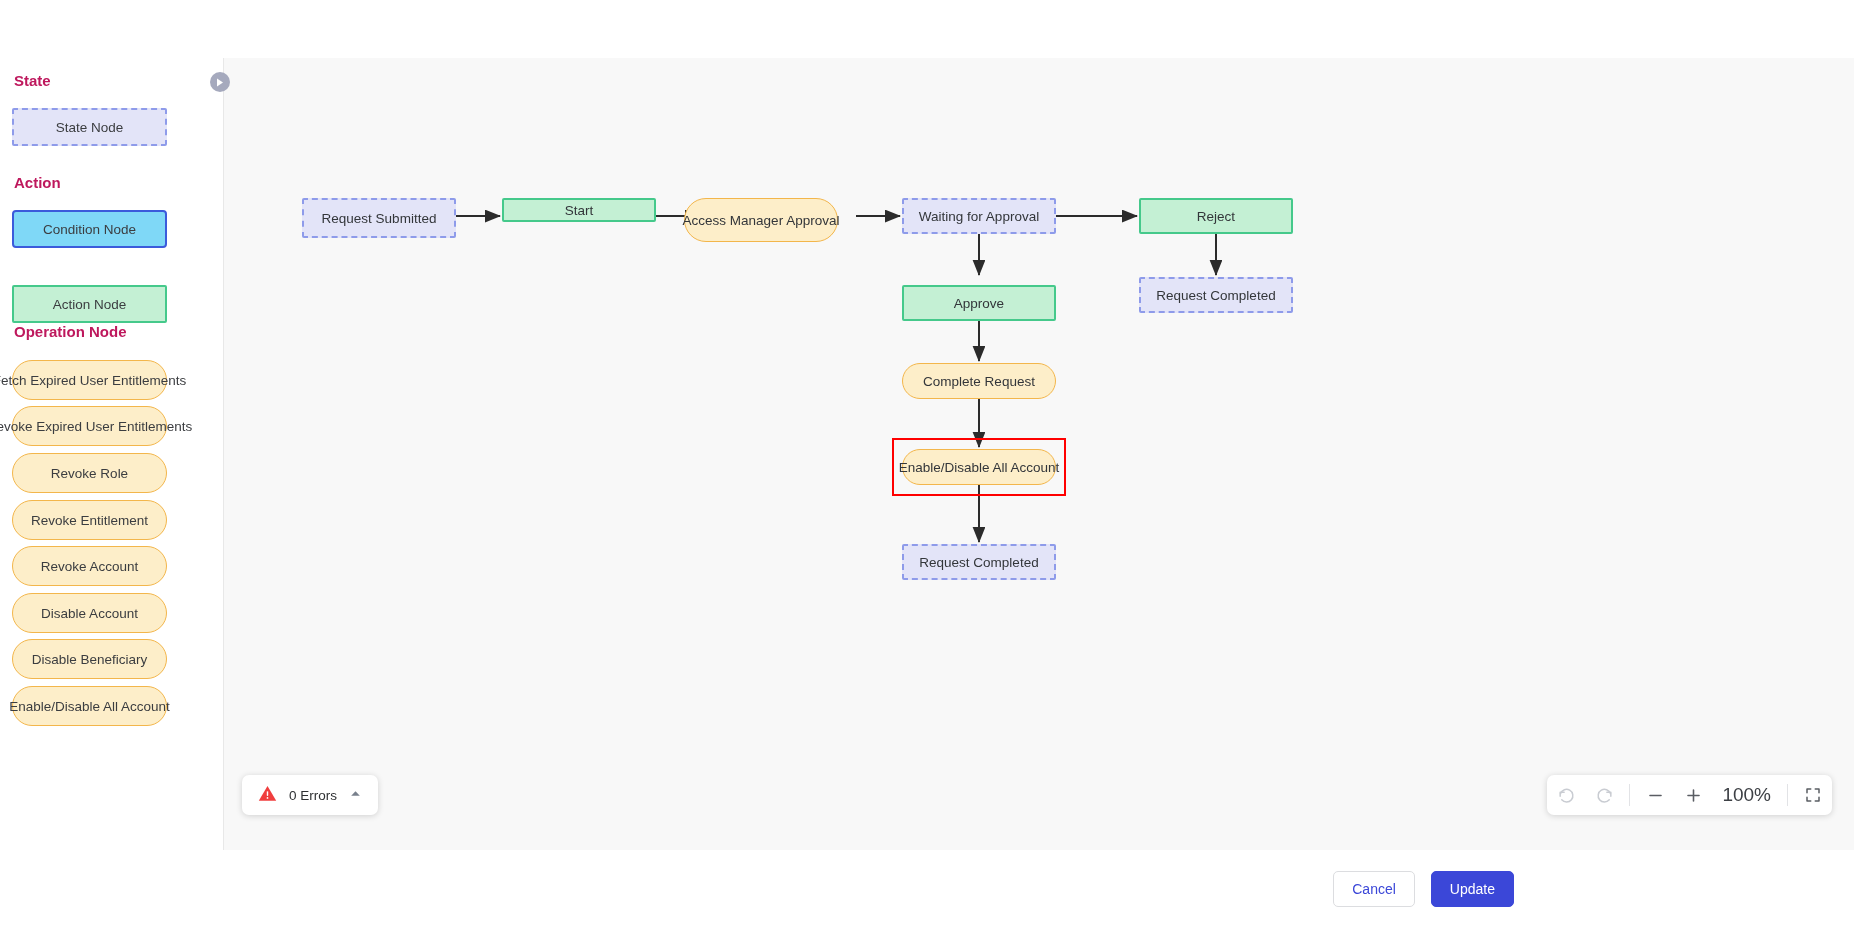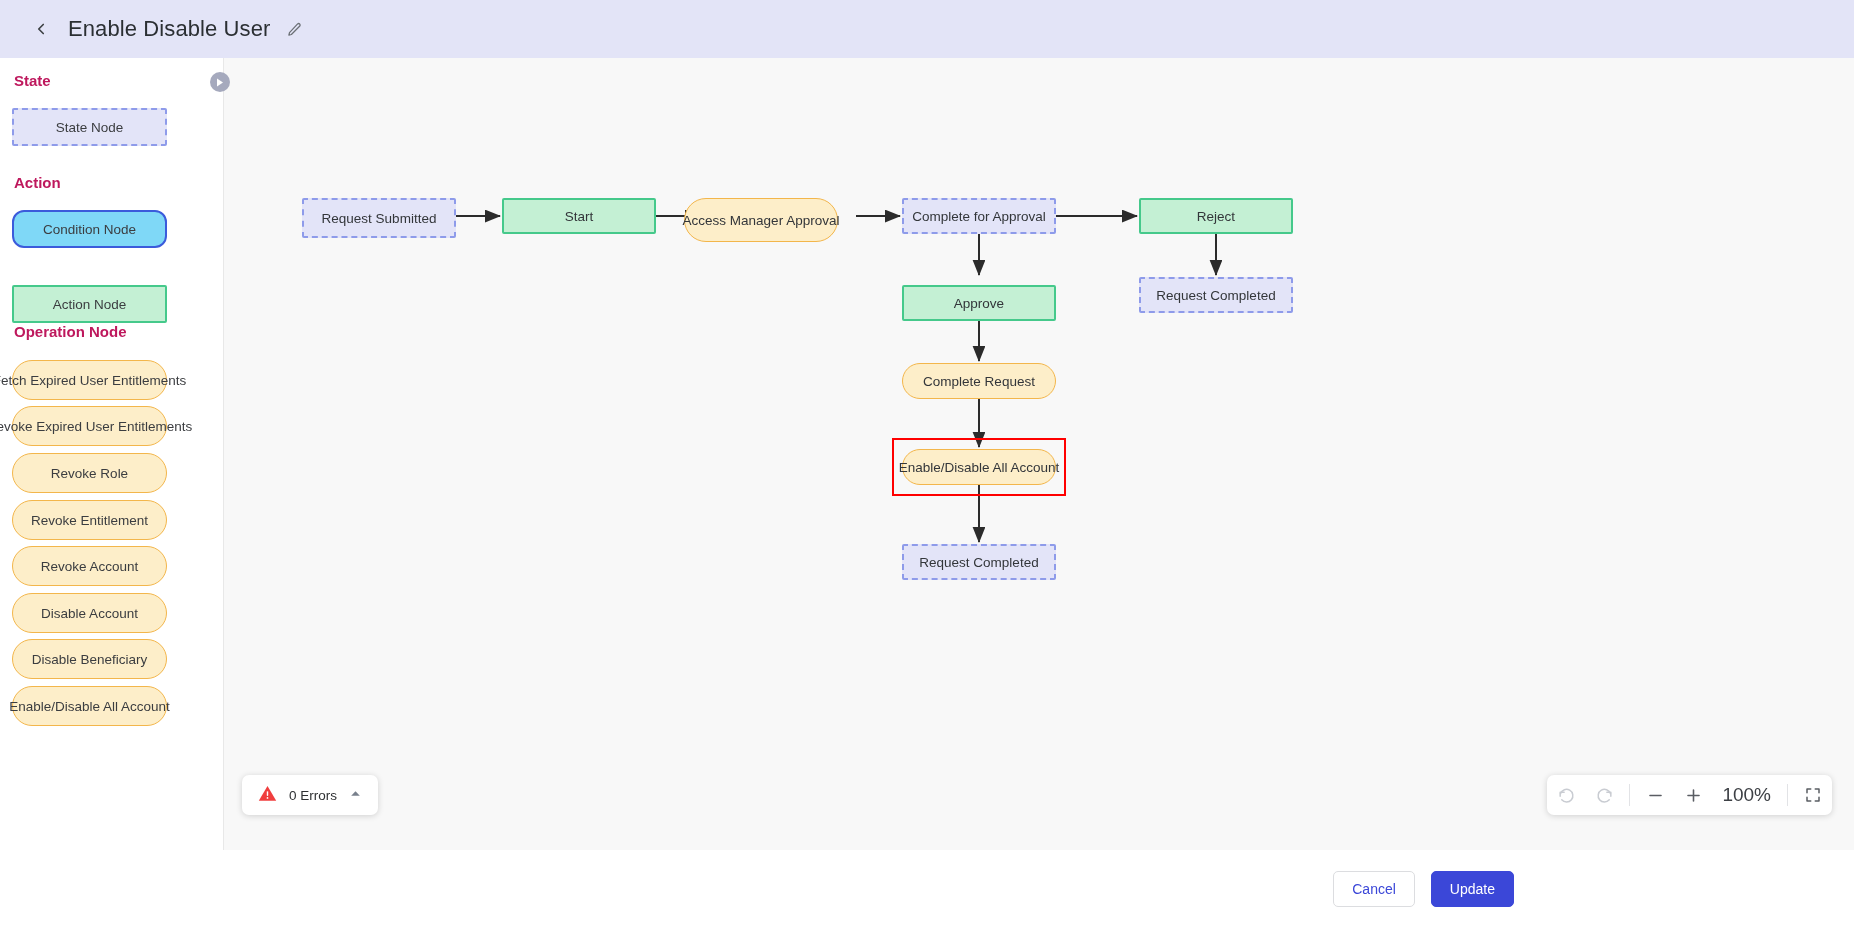--- a/index.html
+++ b/index.html
@@ -43,21 +43,21 @@
 
   .palette-box {
     position: absolute; left: 12px; width: 155px; height: 38px;
     display: flex; align-items: center; justify-content: center;
     font-size: 13.5px; color: #3b3d40; cursor: grab; user-select: none;
   }
   .box-state {
     background: #e3e4f8; border: 2px dashed #8e9bea; border-radius: 2px;
   }
   .box-condition {
-    background: #7fd8f7; border: 2px solid #3b5bdb; border-radius: 12px;
+    background: #7fd8f7; border: 2px solid #3b5bdb; border-radius: 4px;
   }
   .box-action {
     background: #c4f0d4; border: 2px solid #45c98b; border-radius: 2px;
   }
   .pill {
     position: absolute; left: 12px; width: 155px; height: 40px;
     background: #fdeec9; border: 1.6px solid #f3b64b; border-radius: 22px;
     display: flex; align-items: center; justify-content: center;
     font-size: 13.5px; color: #3b3d40; cursor: grab; user-select: none;
     white-space: nowrap;
@@ -126,33 +126,20 @@
     cursor: pointer;
   }
   .btn-cancel { background: #fff; border: 1px solid #dcdde0; color: #3b47d8; }
   .btn-update { background: #3b47d8; border: 1px solid #3b47d8; color: #ffffff; }
 </style>
 </head>
 <body>
 
 <div id="app">
 
-  <div class="header">
-    <div class="back-btn">
-      <svg width="18" height="18" viewBox="0 0 24 24" fill="none" stroke="#3c4043" stroke-width="2.2" stroke-linecap="round" stroke-linejoin="round">
-          <polyline points="15 18 9 12 15 6"></polyline>
-        </svg>
-    </div>
-    <div class="header-title">Enable Disable User</div>
-    <div class="pencil-btn">
-      <svg width="15" height="15" viewBox="0 0 24 24" fill="none" stroke="#6b6f75" stroke-width="2" stroke-linecap="round" stroke-linejoin="round">
-          <path d="M17 3a2.5 2.5 0 0 1 3.5 3.5L7 20l-4 1 1-4Z"></path>
-        </svg>
-    </div>
-  </div>
 
   <div class="body-wrap">
 
     <div class="sidebar">
       <div class="sidebar-inner" id="sidebar-inner">
           <div class="section-title" style="position: absolute; top: 14px;">State</div>
           <div class="palette-box box-state" style="top: 50px;">
             <span>State Node</span>
           </div>
           <div class="section-title" style="position: absolute; top: 116px;">Action</div>
@@ -210,28 +197,28 @@
           <line x1="992" y1="176" x2="992" y2="217" stroke="#2b2b2b" stroke-width="2" marker-end="url(#arrow)"></line>
           <line x1="755" y1="176" x2="755" y2="217" stroke="#2b2b2b" stroke-width="2" marker-end="url(#arrow)"></line>
           <line x1="755" y1="255" x2="755" y2="303" stroke="#2b2b2b" stroke-width="2" marker-end="url(#arrow)"></line>
           <line x1="755" y1="341" x2="755" y2="389" stroke="#2b2b2b" stroke-width="2" marker-end="url(#arrow)"></line>
           <line x1="755" y1="427" x2="755" y2="484" stroke="#2b2b2b" stroke-width="2" marker-end="url(#arrow)"></line>
         </svg>
       <div id="nodes-layer" style="position:absolute;left:0;top:0;width:1630px;height:792px;">
           <div class="node n-state" style="left: 78px; top: 140px; width: 154px; height: 40px;">
             <span>Request Submitted</span>
           </div>
-          <div class="node n-action" style="left: 278px; top: 140px; width: 154px; height: 36px;">
+          <div class="node n-action" style="left: 278px; top: 140px; width: 154px; height: 24px;">
             <span>Start</span>
           </div>
           <div class="node n-op" style="left: 460px; top: 140px; width: 154px; height: 44px;">
             <span>Access Manager Approval</span>
           </div>
           <div class="node n-state" style="left: 678px; top: 140px; width: 154px; height: 36px;">
-            <span>Complete for Approval</span>
+            <span>Waiting for Approval</span>
           </div>
           <div class="node n-action" style="left: 915px; top: 140px; width: 154px; height: 36px;">
             <span>Reject</span>
           </div>
           <div class="node n-state" style="left: 915px; top: 219px; width: 154px; height: 36px;">
             <span>Request Completed</span>
           </div>
           <div class="node n-action" style="left: 678px; top: 219px; width: 154px; height: 36px; margin-top: 8px;">
             <span>Approve</span>
           </div>

